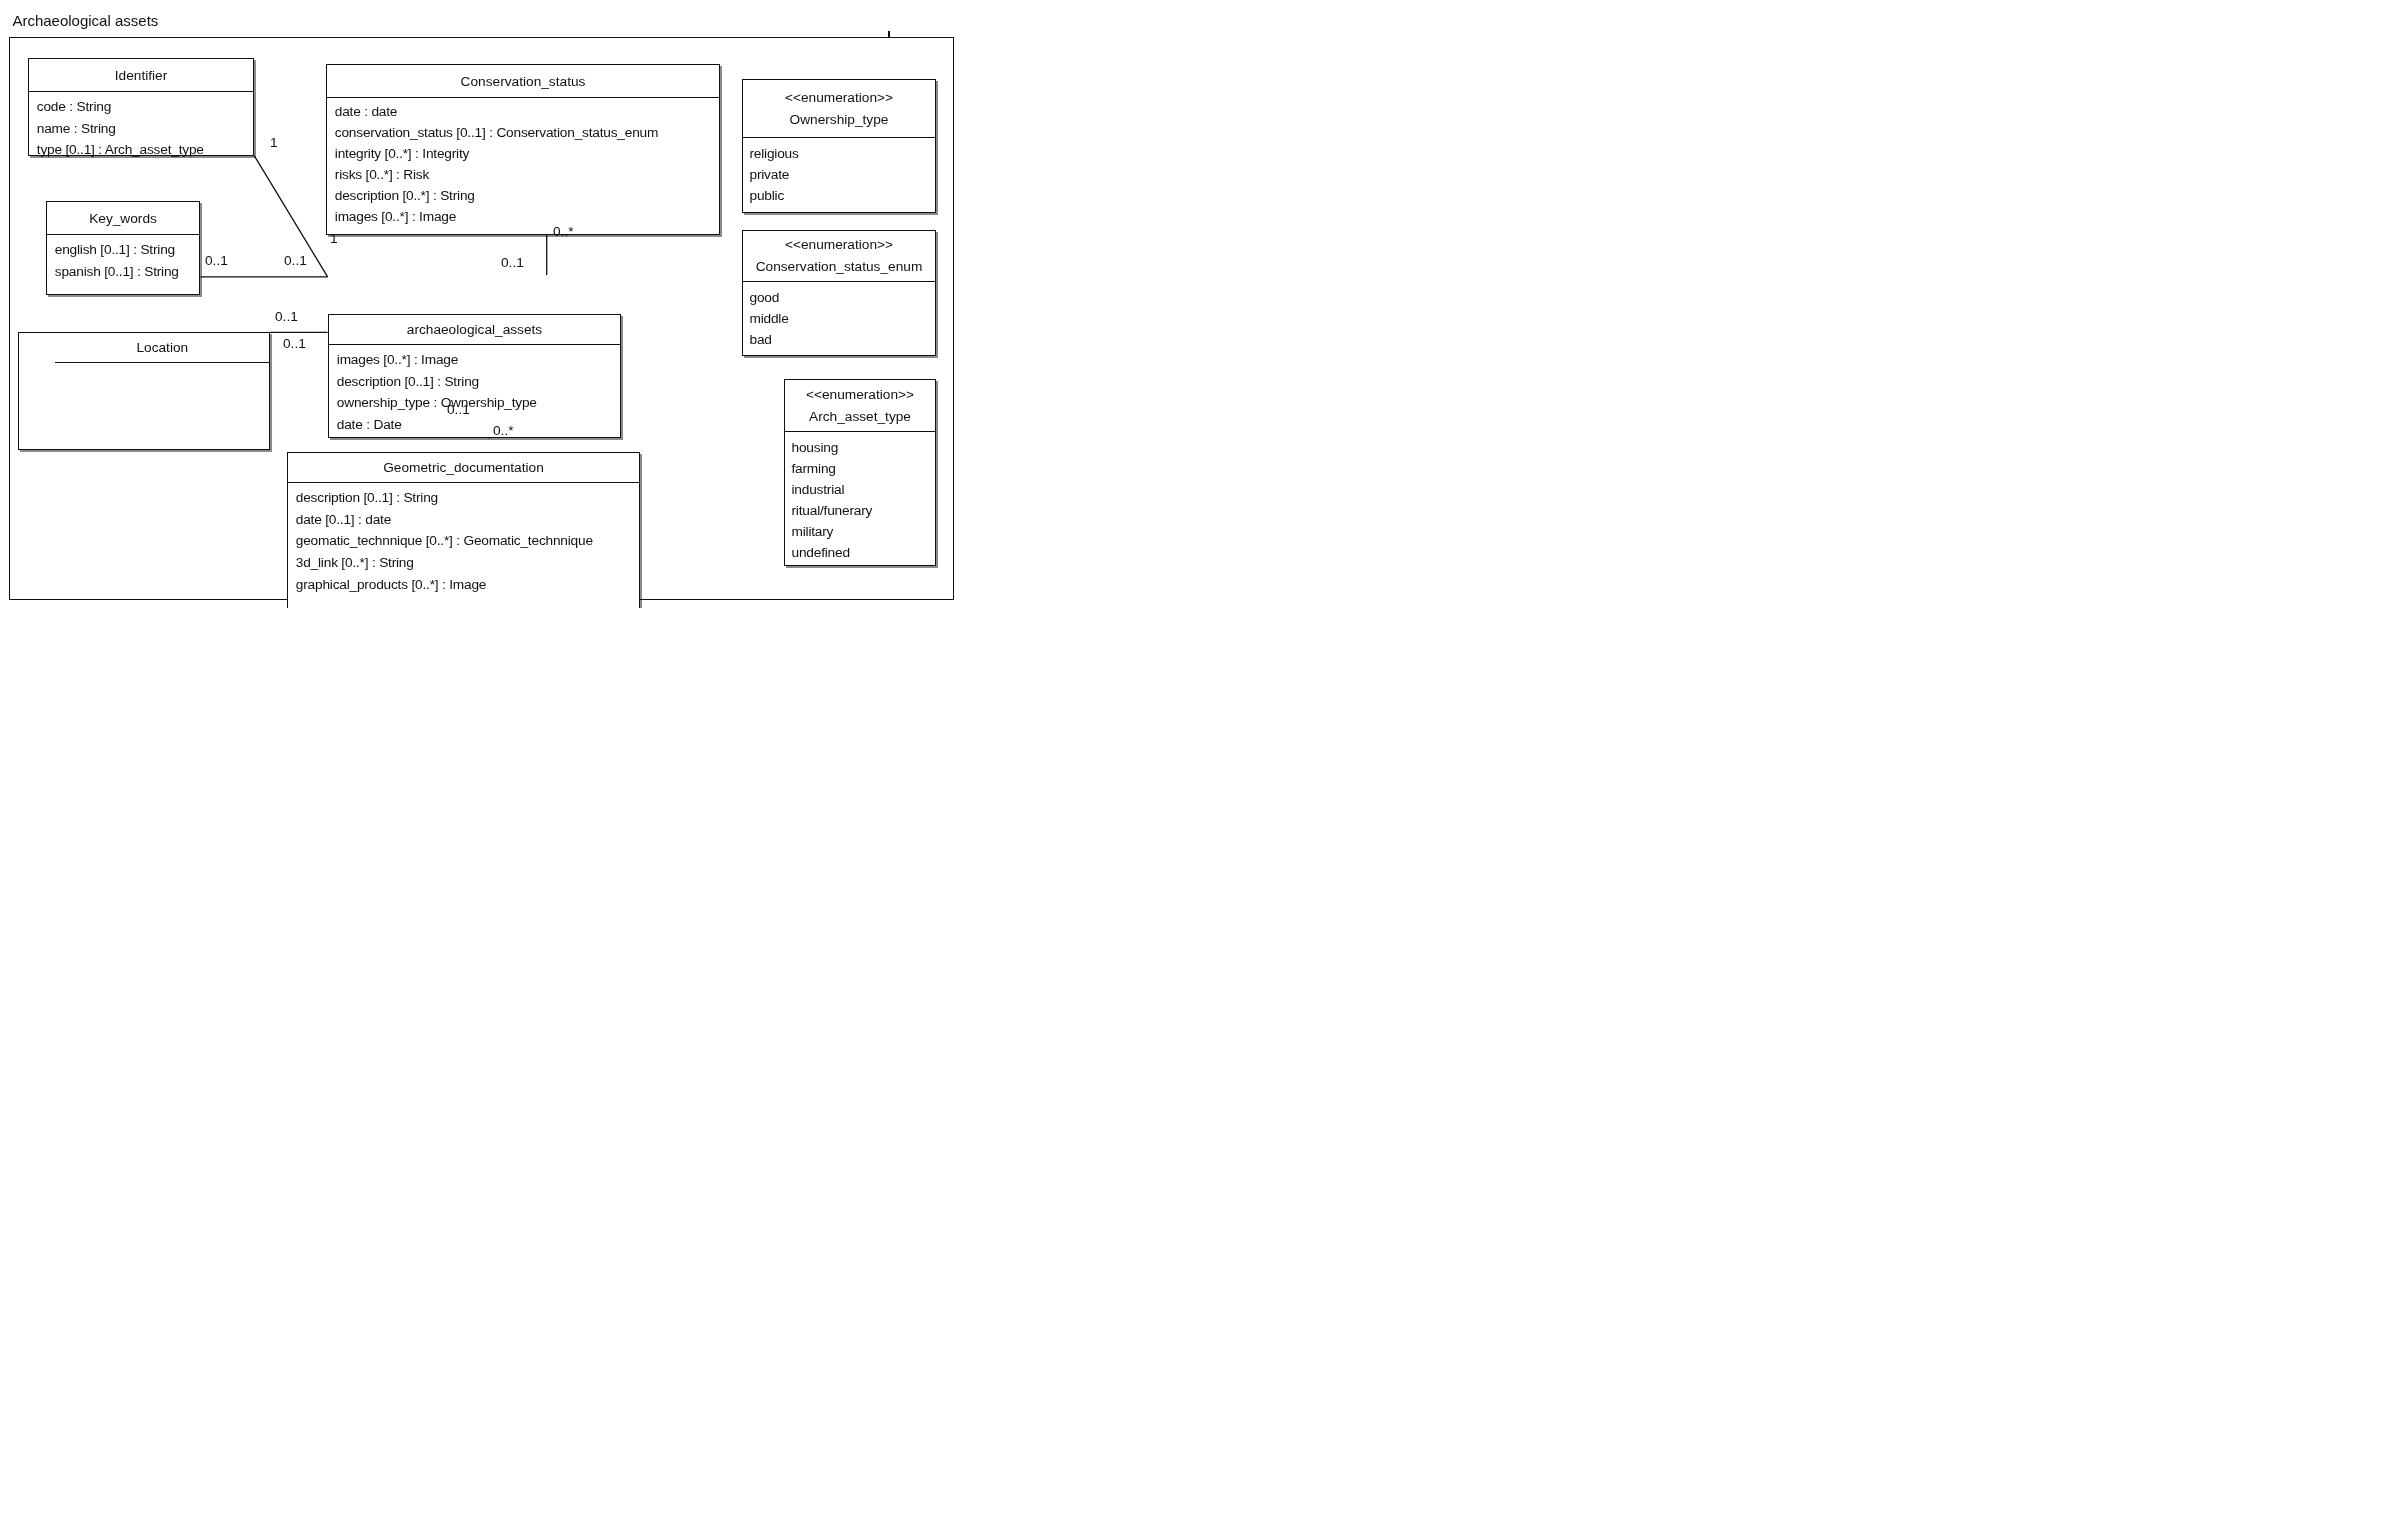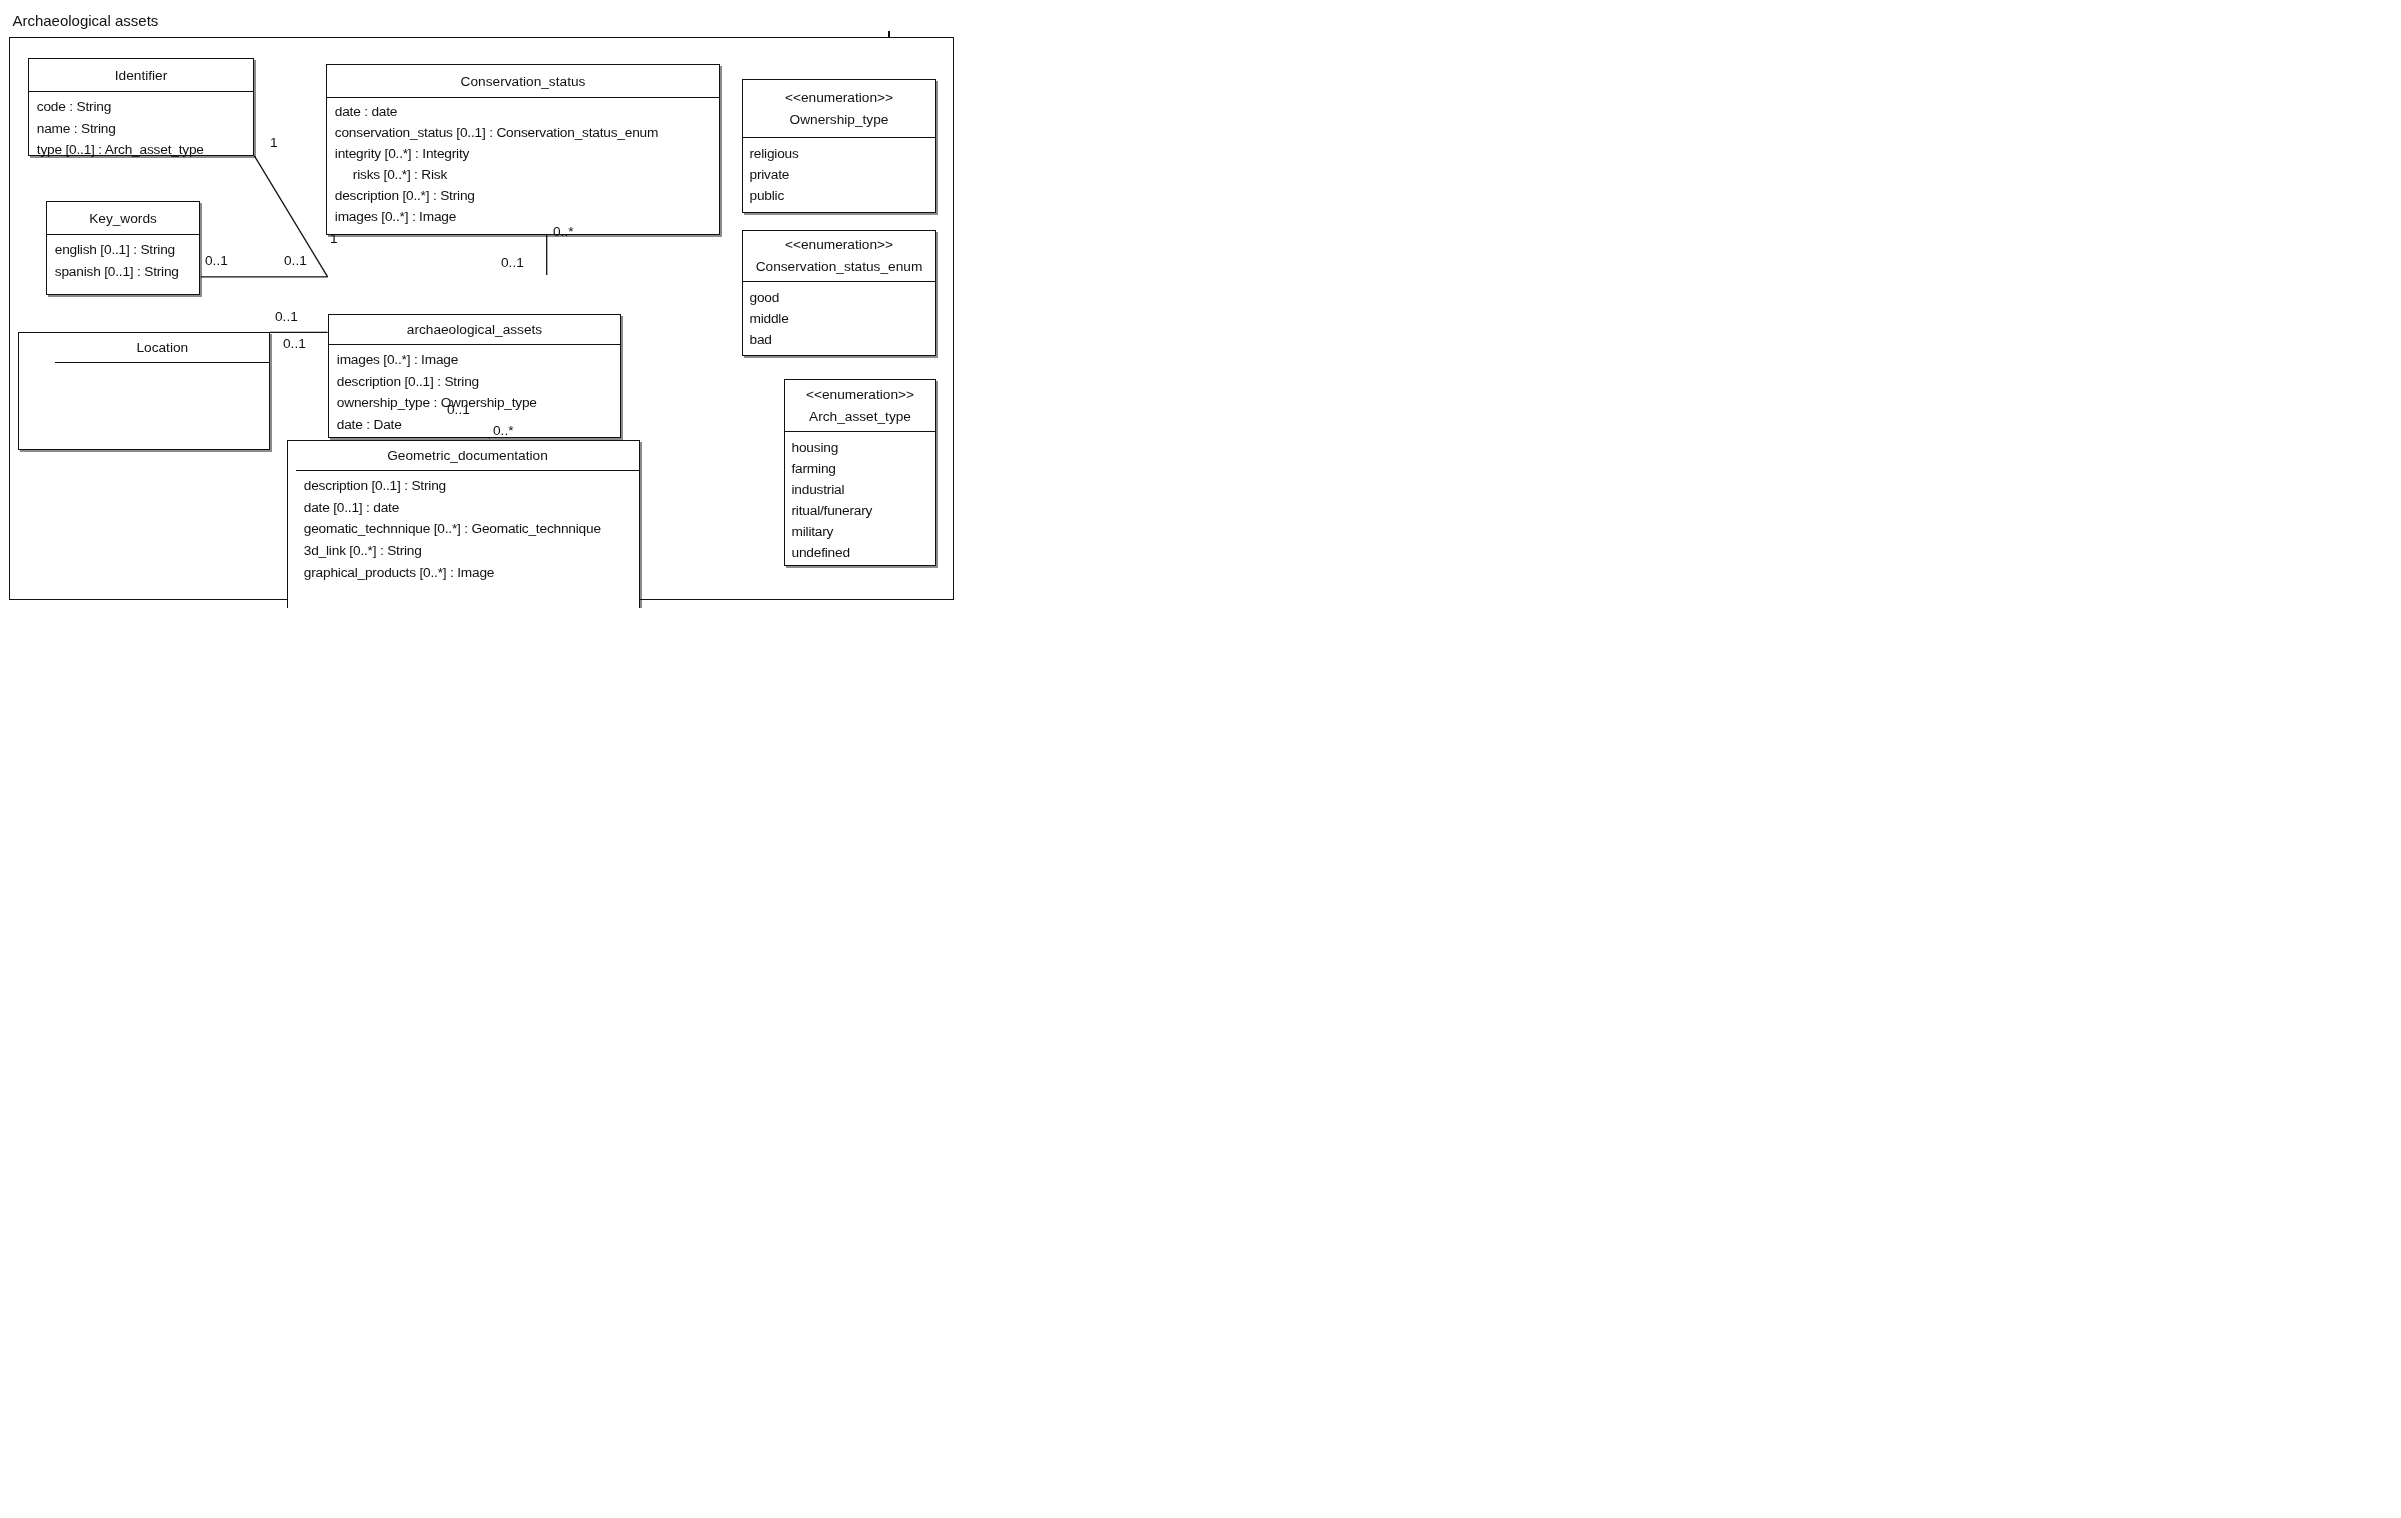--- a/index.html
+++ b/index.html
@@ -55,21 +55,21 @@
       <div class="uml-attr">type [0..1] : Arch_asset_type</div>
     </div>
   </div>
 
   <div class="uml-box" style="left:326px;top:64px;width:394px;height:171px;">
     <div class="uml-name" style="height:33px;">Conservation_status</div>
     <div class="uml-attrs" style="padding-top:2.6px;">
       <div class="uml-attr" style="height:21px;">date : date</div>
       <div class="uml-attr" style="height:21px;">conservation_status [0..1] : Conservation_status_enum</div>
       <div class="uml-attr" style="height:21px;">integrity [0..*] : Integrity</div>
-      <div class="uml-attr" style="height:21px;margin-left:18px;">risks [0..*] : Risk</div>
+      <div class="uml-attr" style="height:21px;">risks [0..*] : Risk</div>
       <div class="uml-attr" style="height:21px;">description [0..*] : String</div>
       <div class="uml-attr" style="height:21px;">images [0..*] : Image</div>
     </div>
   </div>
 
   <div class="uml-box" style="left:46px;top:201px;width:154px;height:94px;">
     <div class="uml-name" style="height:33px;">Key_words</div>
     <div class="uml-attrs">
       <div class="uml-attr">english [0..1] : String</div>
       <div class="uml-attr">spanish [0..1] : String</div>
@@ -83,21 +83,21 @@
       <div class="uml-attr">description [0..1] : String</div>
       <div class="uml-attr">ownership_type : Ownership_type</div>
       <div class="uml-attr">date : Date</div>
     </div>
   </div>
 
   <div class="uml-box" style="left:18.3px;top:332px;width:252px;height:118px;padding-left:36px;">
     <div class="uml-name" style="height:30px;">Location</div>
   </div>
 
-  <div class="uml-box" style="left:287px;top:440px;width:353px;height:172px;padding-left:8px;">
+  <div class="uml-box" style="left:287px;top:452px;width:353px;height:172px;">
     <div class="uml-name" style="height:30px;">Geometric_documentation</div>
     <div class="uml-attrs">
       <div class="uml-attr">description [0..1] : String</div>
       <div class="uml-attr">date [0..1] : date</div>
       <div class="uml-attr">geomatic_technnique [0..*] : Geomatic_technnique</div>
       <div class="uml-attr">3d_link [0..*] : String</div>
       <div class="uml-attr">graphical_products [0..*] : Image</div>
     </div>
   </div>
 

